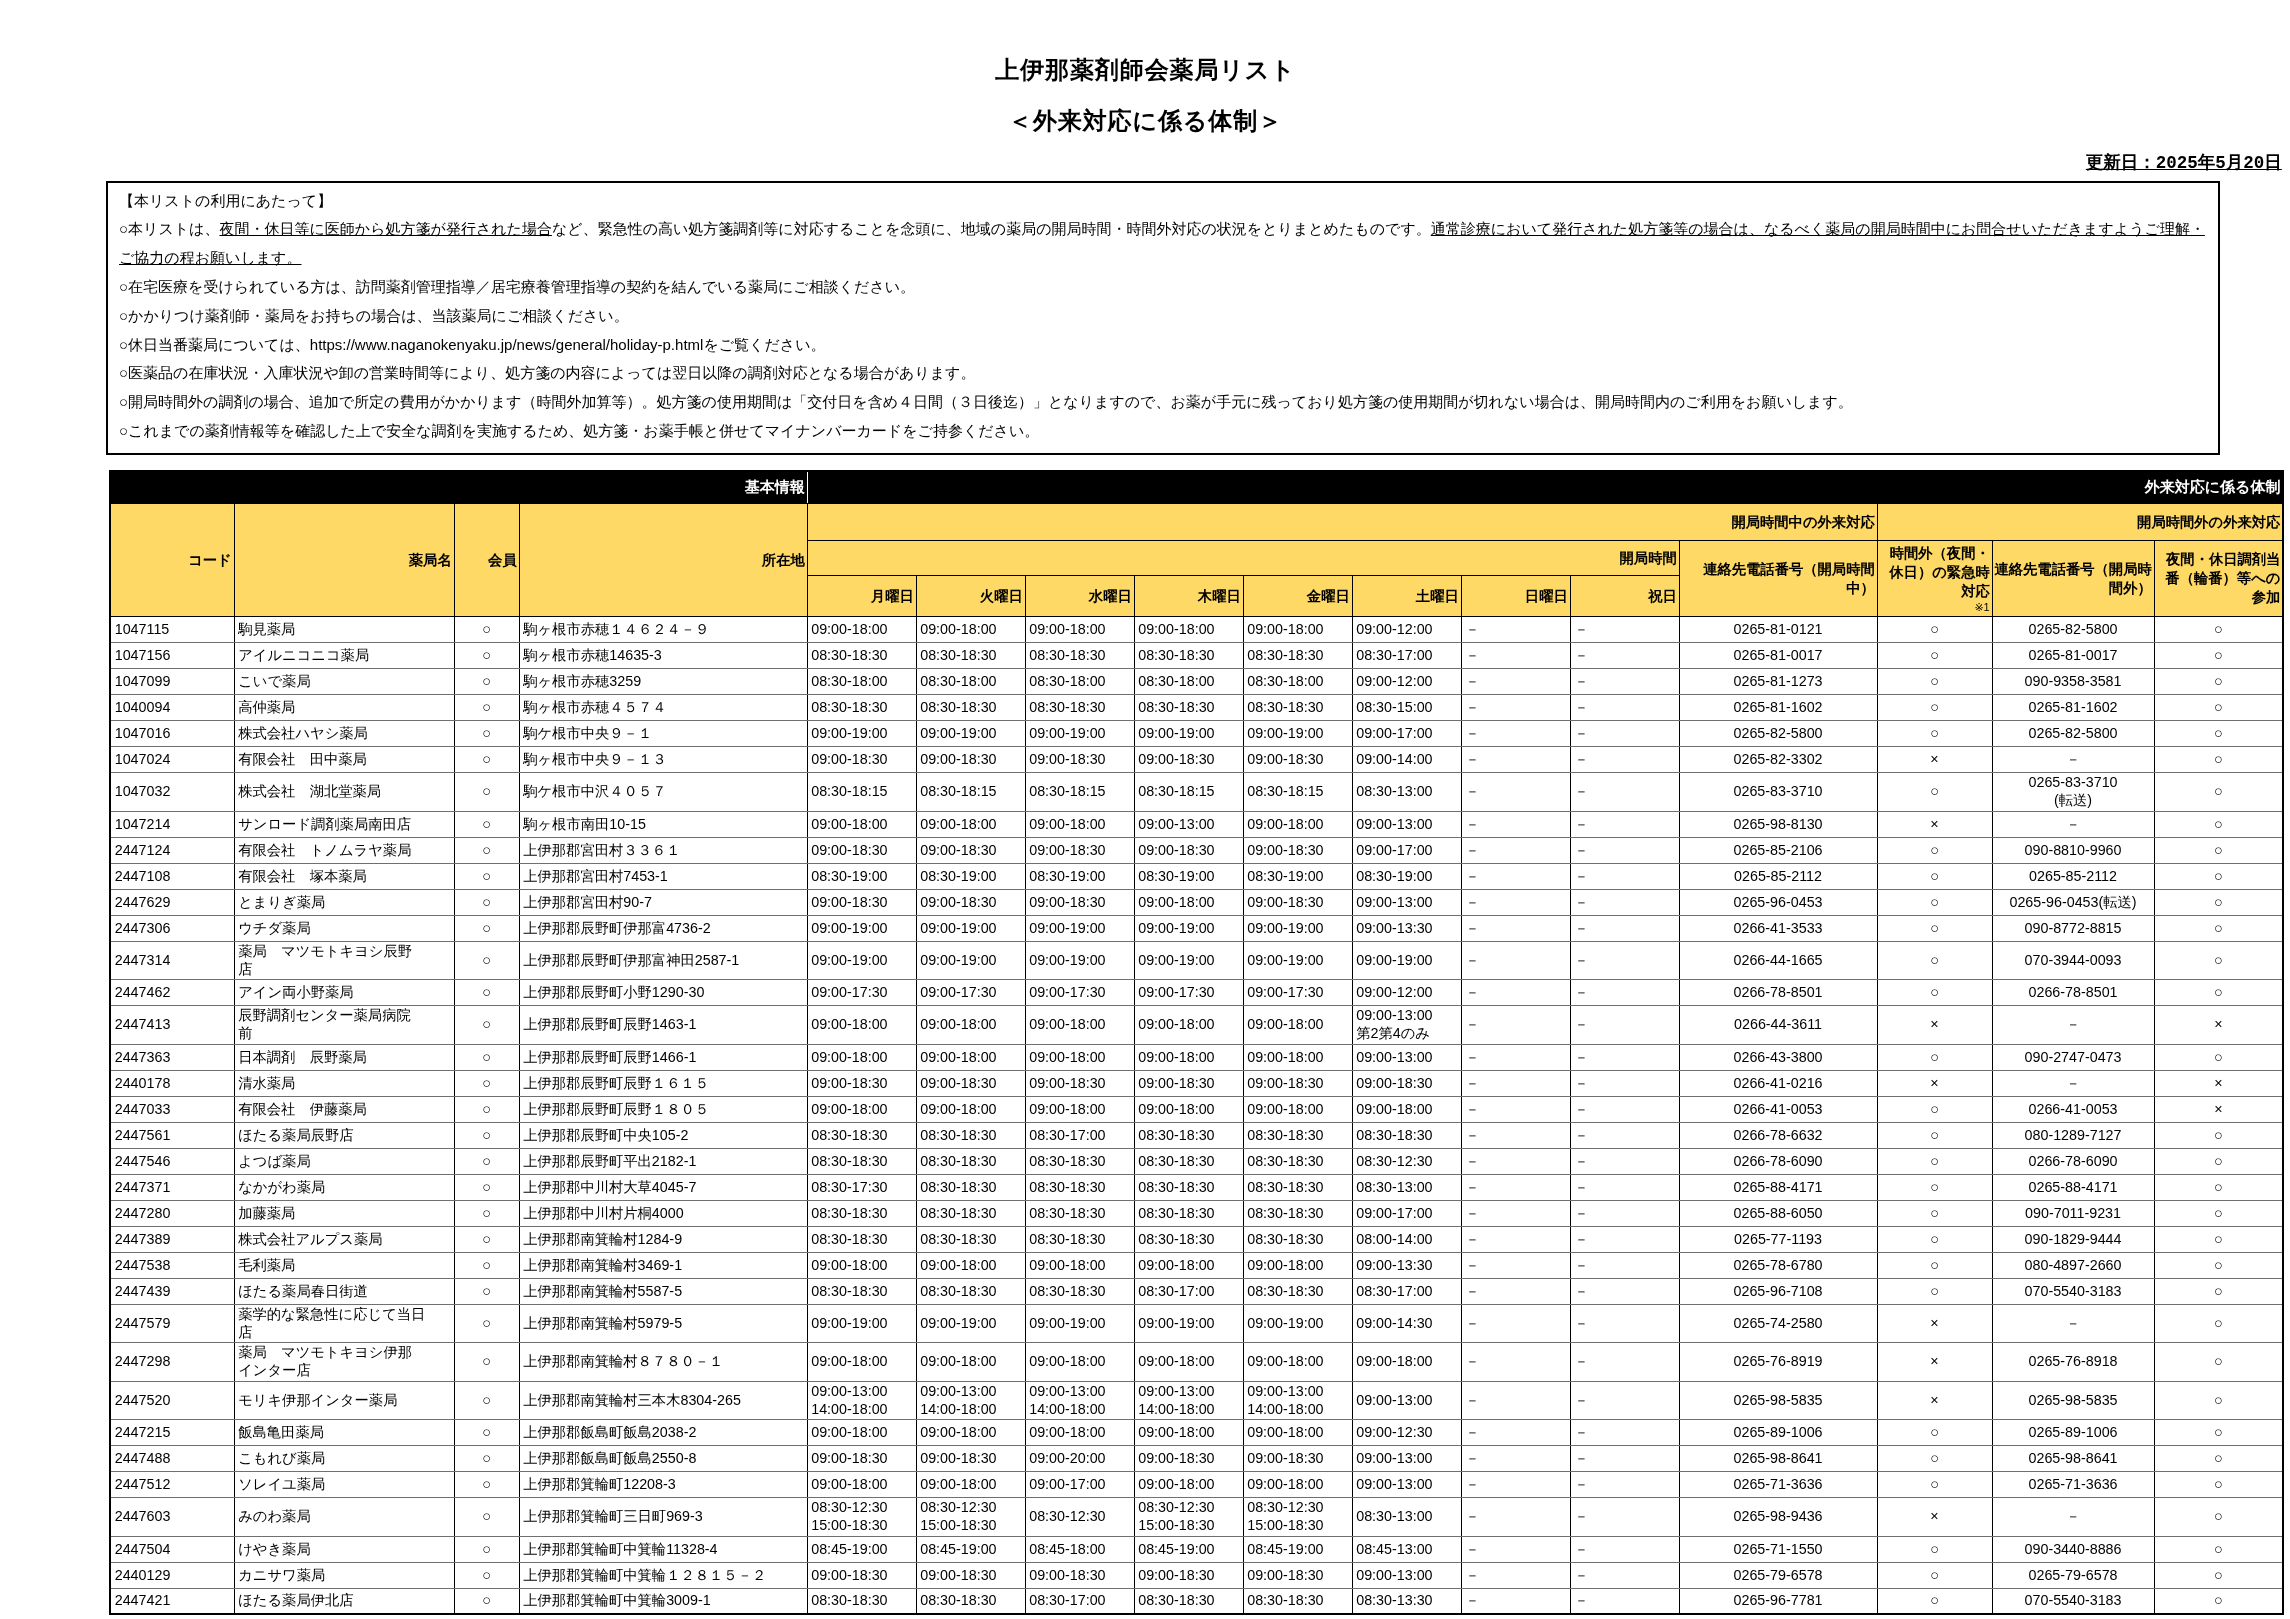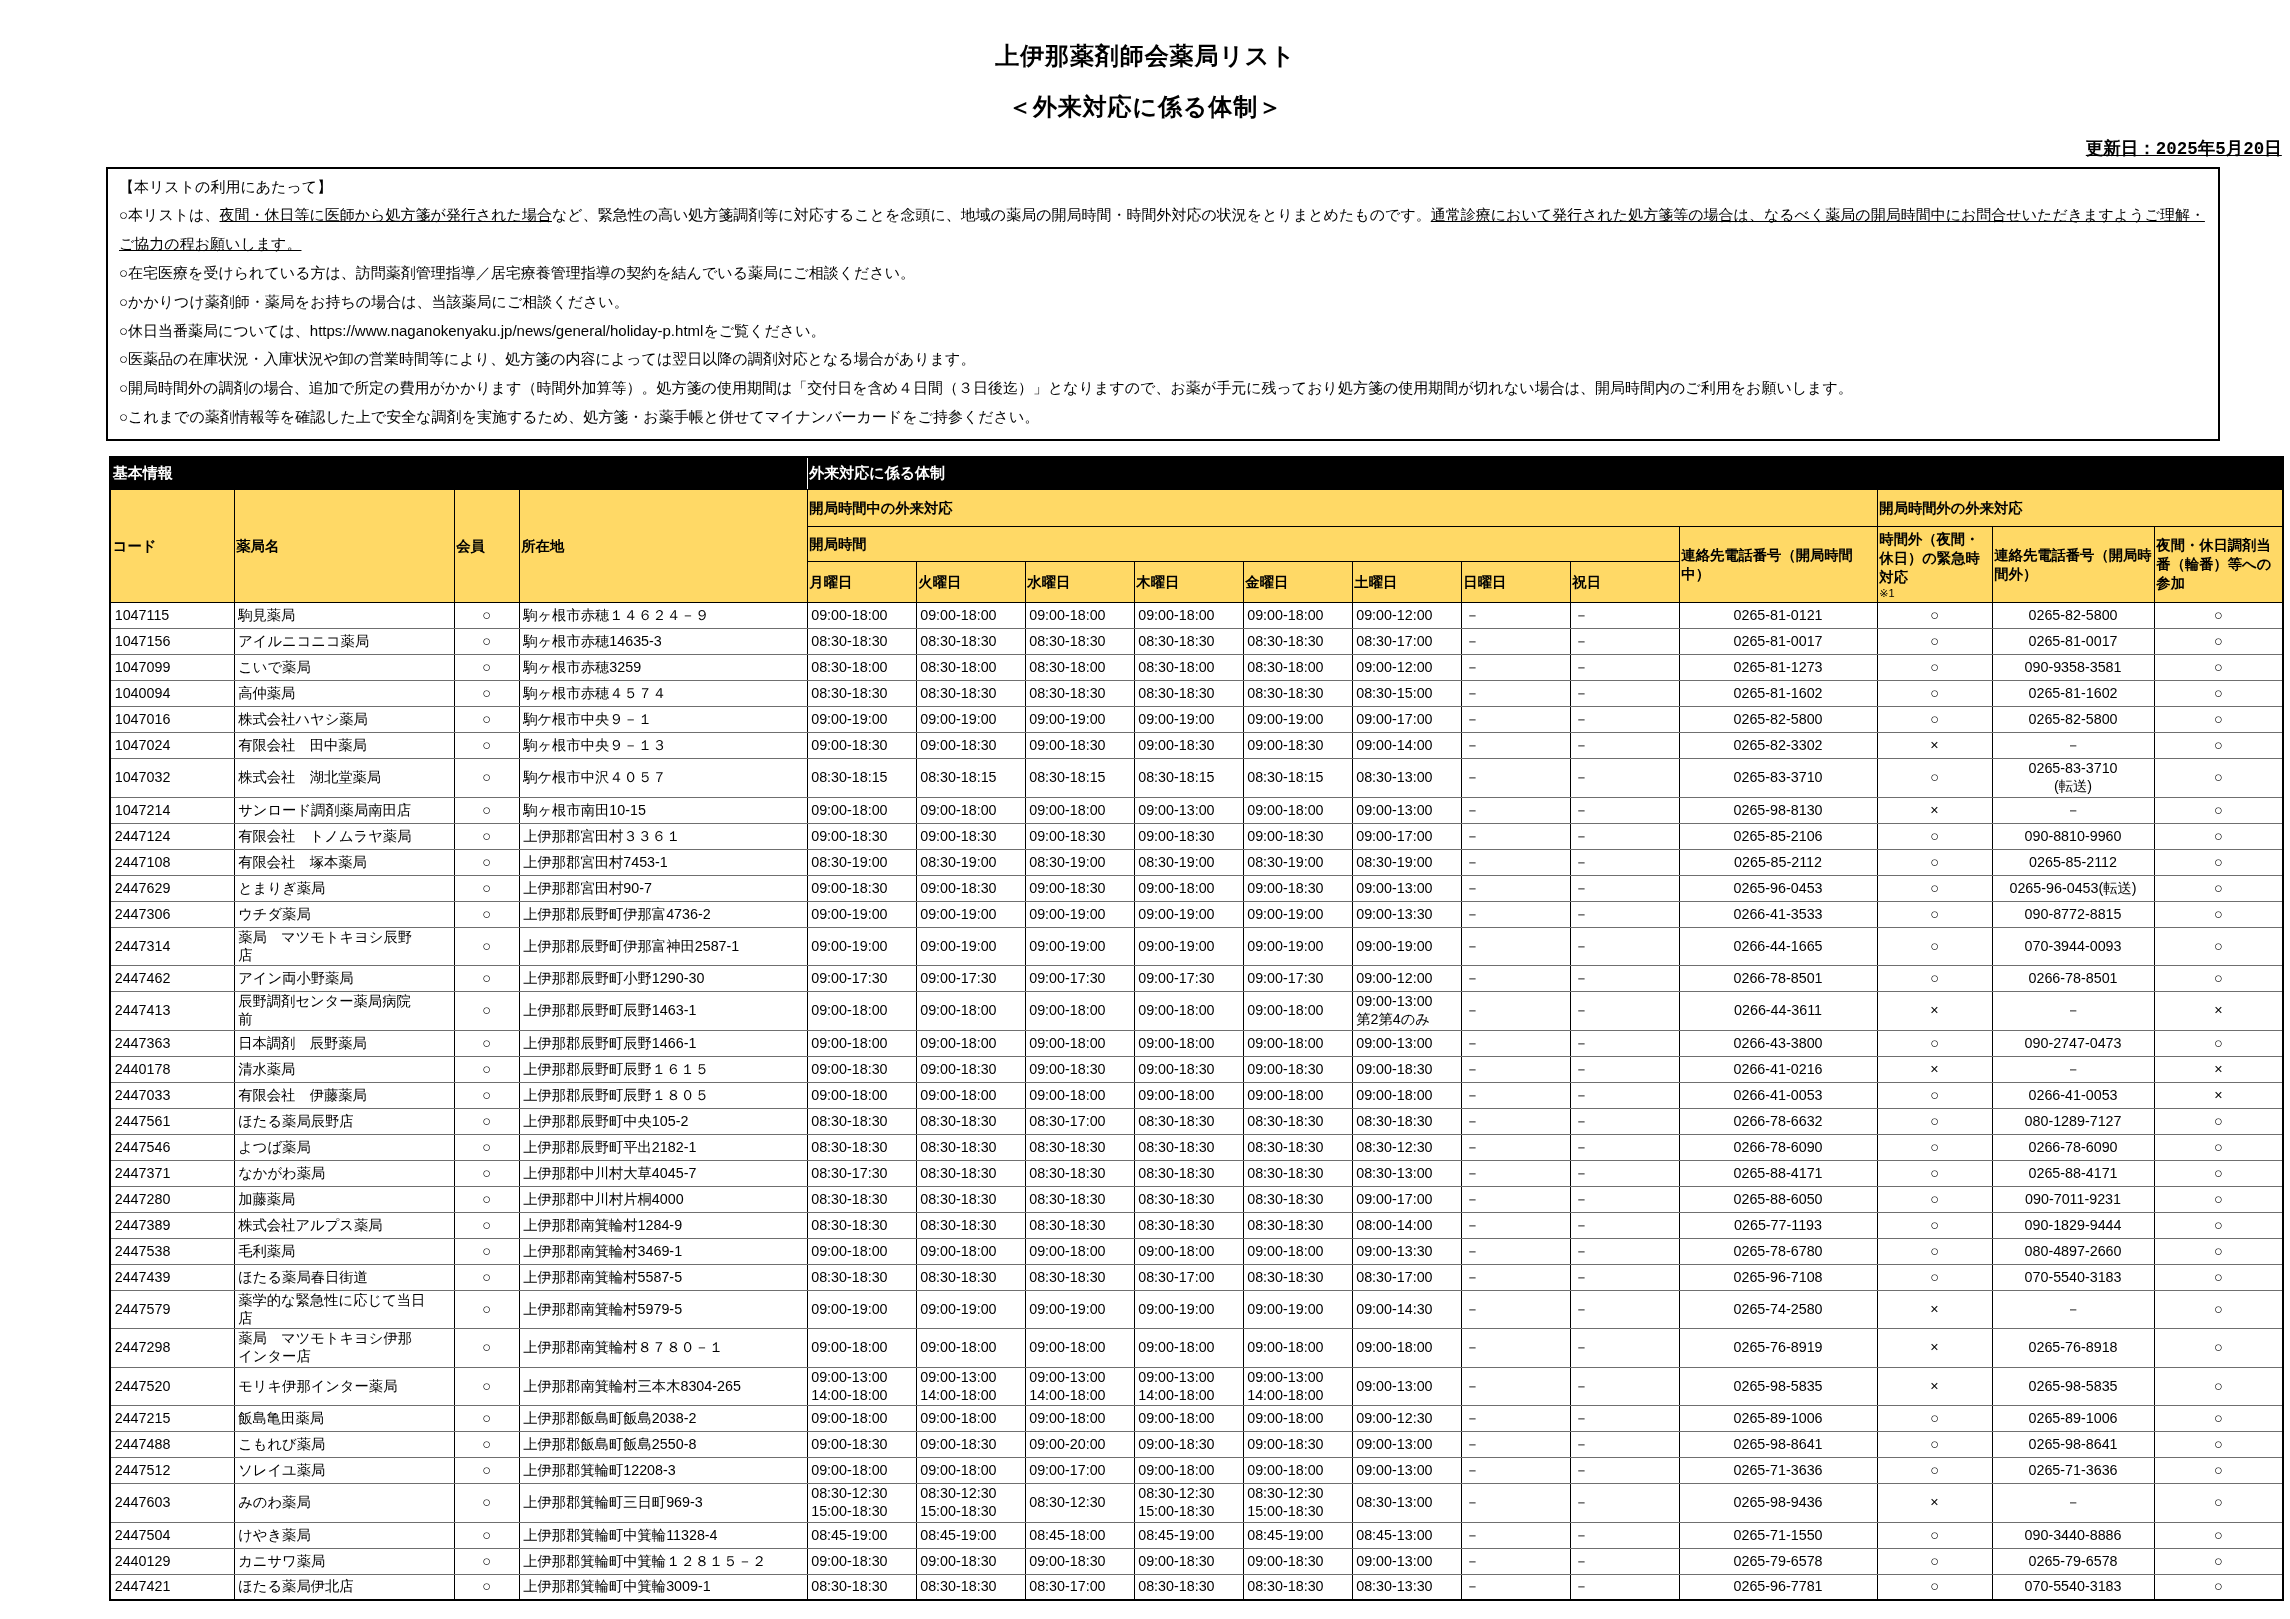--- a/index.html
+++ b/index.html
@@ -1,28 +1,28 @@
 <!DOCTYPE html>
 <html lang="ja" style="font-size:14.8px"><head>
 <meta charset="utf-8">
 <style>
   html,body{margin:0;padding:0;background:#fff;color:#000;}
   body{width:2291px;min-height:1620px;font-family:"Liberation Sans","DejaVu Sans",sans-serif;position:relative;}
-  .title{text-align:center;font-weight:bold;font-size:24px;padding-top:40px;letter-spacing:0.9px;}
+  .title{text-align:center;font-weight:bold;font-size:24px;padding-top:54px;letter-spacing:0.9px;}
   .subtitle{text-align:center;font-weight:bold;font-size:24px;margin-top:18.5px;letter-spacing:0.9px;}
   .updated{text-align:right;font-weight:bold;font-size:17.5px;margin:13px 9.2px 7.4px 0;font-family:Liberation Mono, monospace;}
   .updated span{text-decoration:underline;}
   .notice{margin-left:106px;width:2114px;box-sizing:border-box;border:2.8px solid #000;
           font-size:15px;line-height:1.92;padding:3.7px 11px 7.4px 11px;}
   .notice .nline{white-space:normal;}
   .notice .u{text-decoration:underline;margin-top:32px;}
   table.ph{border-collapse:collapse;table-layout:fixed;width:2171px;margin:14.8px 0 0 109px;
            border:2.8px solid #000;font-size:14.3px;}
   table.ph th,table.ph td{box-sizing:border-box;overflow:hidden;}
-  thead th{background:#ffd966;border:0.9px solid #000;font-weight:bold;padding:1.8px;text-align:left;vertical-align:middle;font-size:14.3px;}
+  thead th{background:#ffd966;border:0.9px solid #000;font-weight:bold;padding:1.8px;text-align:right;vertical-align:middle;font-size:14.3px;}
   thead tr.sec th{background:#000;color:#fff;font-size:15px;height:33px;border:0.9px solid #000;}
   thead tr.sec th.secL{border-right:1.8px solid #fff;}
   thead tr.r2 th{height:37px;}
   thead tr.r3 th{height:35px;}
   thead tr.r4 th{height:41px;}
   thead th .note{display:block;font-size:11px;font-weight:normal;}
   tbody td{border-left:0.9px solid #000;border-right:0.9px solid #000;border-top:1.4px solid #6f6f6f;border-bottom:1.4px solid #6f6f6f;
            padding:0.9px 3.7px;vertical-align:middle;background:#fff;white-space:pre-line;line-height:1.25;}
   tbody tr{height:26px;}
   td.L{text-align:left;}

